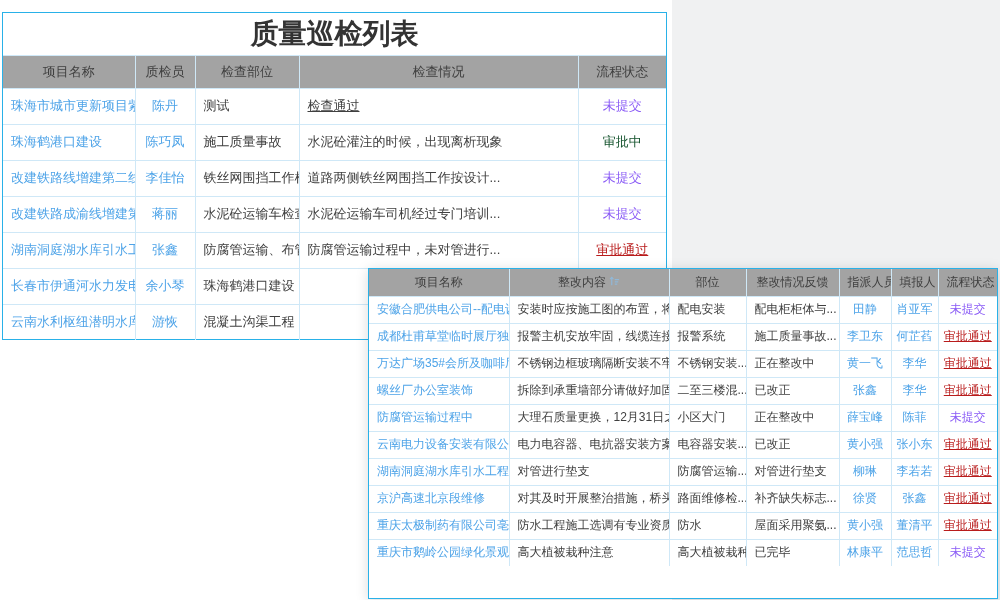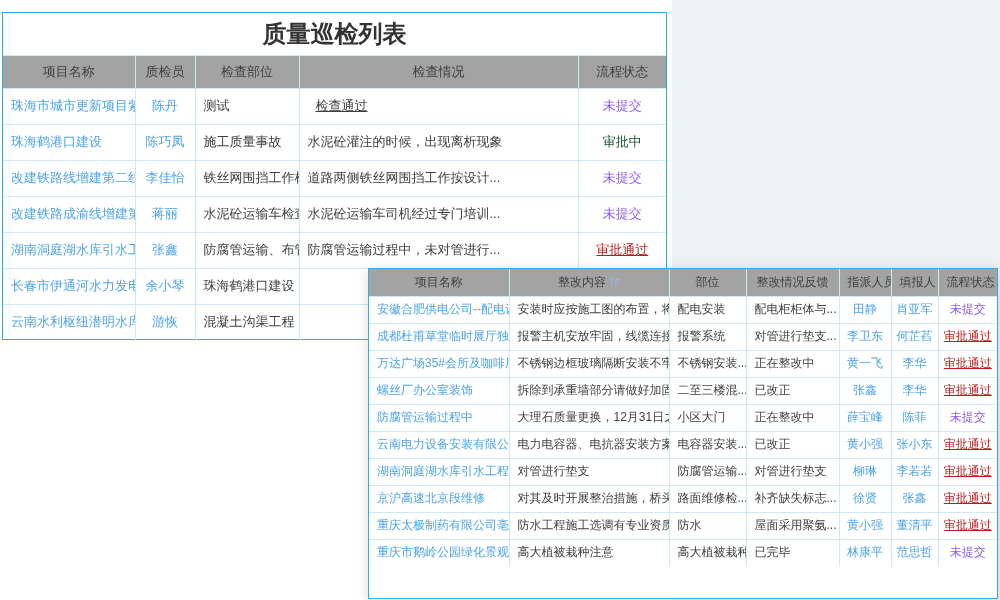--- a/index.html
+++ b/index.html
@@ -3,38 +3,38 @@
 <meta charset="utf-8">
 <style>
   html,body{margin:0;padding:0;width:1000px;height:600px;overflow:hidden;
     background:#f0f1f2;font-family:"Liberation Sans","DejaVu Sans",sans-serif;}
   .left-panel{position:absolute;left:0;top:0;width:672px;height:600px;background:#ffffff;}
   .tbl-card{position:absolute;background:#ffffff;border:1px solid #29b1e8;box-sizing:border-box;}
   .card1{left:2px;top:12px;width:665px;height:328px;}
   .card2{left:368px;top:268px;width:630px;height:331px;box-shadow:0 2px 12px rgba(0,0,0,0.15);}
   .tbl-title{display:flex;align-items:center;justify-content:center;
     font-weight:bold;color:#333;border-bottom:1px solid #cfe8f7;background:#fff;}
-  .card1 .tbl-title{height:42px;font-size:24px;}
+  .card1 .tbl-title{height:42px;font-size:28px;}
   .card2 .tbl-title{height:32px;font-size:16px;}
   table{border-collapse:collapse;table-layout:fixed;width:100%;}
   th{background:#a3a3a3;color:#5f7d9e;font-weight:normal;text-align:center;}
   td,th{border-right:1px solid #cfe8f7;border-bottom:1px solid #cfe8f7;
     white-space:nowrap;overflow:hidden;padding:0 8px;box-sizing:border-box;color:#404040;}
   td:last-child,th:last-child{border-right:none;}
   tr:last-child td{border-bottom:none;}
   .t1 th{height:32px;font-size:13px;}
   .t1 td{height:36px;font-size:13px;}
   .t2 th{height:27px;font-size:12px;}
   .t2 td{height:27px;font-size:12px;}
   .c-center{text-align:center;padding:0 2px;}
   .lnk{color:#4da3e8;cursor:pointer;}
   .st-pending{color:#8b5cf6;}
   .st-review{color:#14532d;}
   .st-ok{color:#b91c1c;text-decoration:underline;cursor:pointer;}
-  .u{text-decoration:underline;margin-left:8px;}
+  .u{text-decoration:underline;}
   .sort-ic{display:inline-block;vertical-align:-1px;margin-left:3px;}
 </style>
 </head>
 <body>
 
 <div class="left-panel"></div>
 
 <div class="tbl-card card1">
   <div class="tbl-title">质量巡检列表</div>
   <table class="t1">
@@ -141,21 +141,21 @@
         <td>配电安装</td>
         <td>配电柜柜体与...</td>
         <td class="c-center"><span class="lnk">田静</span></td>
         <td class="c-center"><span class="lnk">肖亚军</span></td>
         <td class="c-center"><span class="st-pending">未提交</span></td>
       </tr>
       <tr>
         <td><span class="lnk">成都杜甫草堂临时展厅独立展...</span></td>
         <td>报警主机安放牢固，线缆连接...</td>
         <td>报警系统</td>
-        <td>对管进行垫支...</td>
+        <td>施工质量事故...</td>
         <td class="c-center"><span class="lnk">李卫东</span></td>
         <td class="c-center"><span class="lnk">何芷萏</span></td>
         <td class="c-center"><span class="st-ok">审批通过</span></td>
       </tr>
       <tr>
         <td><span class="lnk">万达广场35#会所及咖啡厅空...</span></td>
         <td>不锈钢边框玻璃隔断安装不牢...</td>
         <td>不锈钢安装...</td>
         <td>正在整改中</td>
         <td class="c-center"><span class="lnk">黄一飞</span></td>

